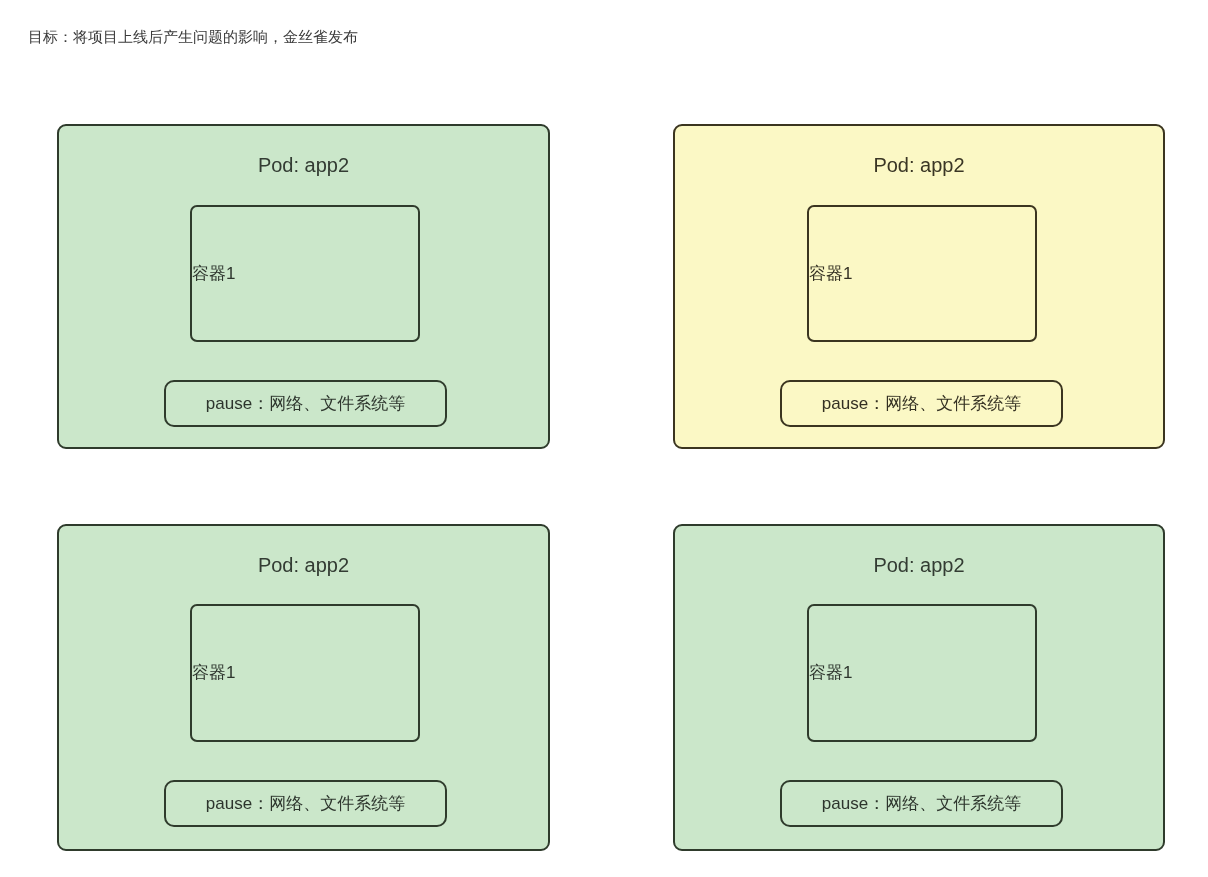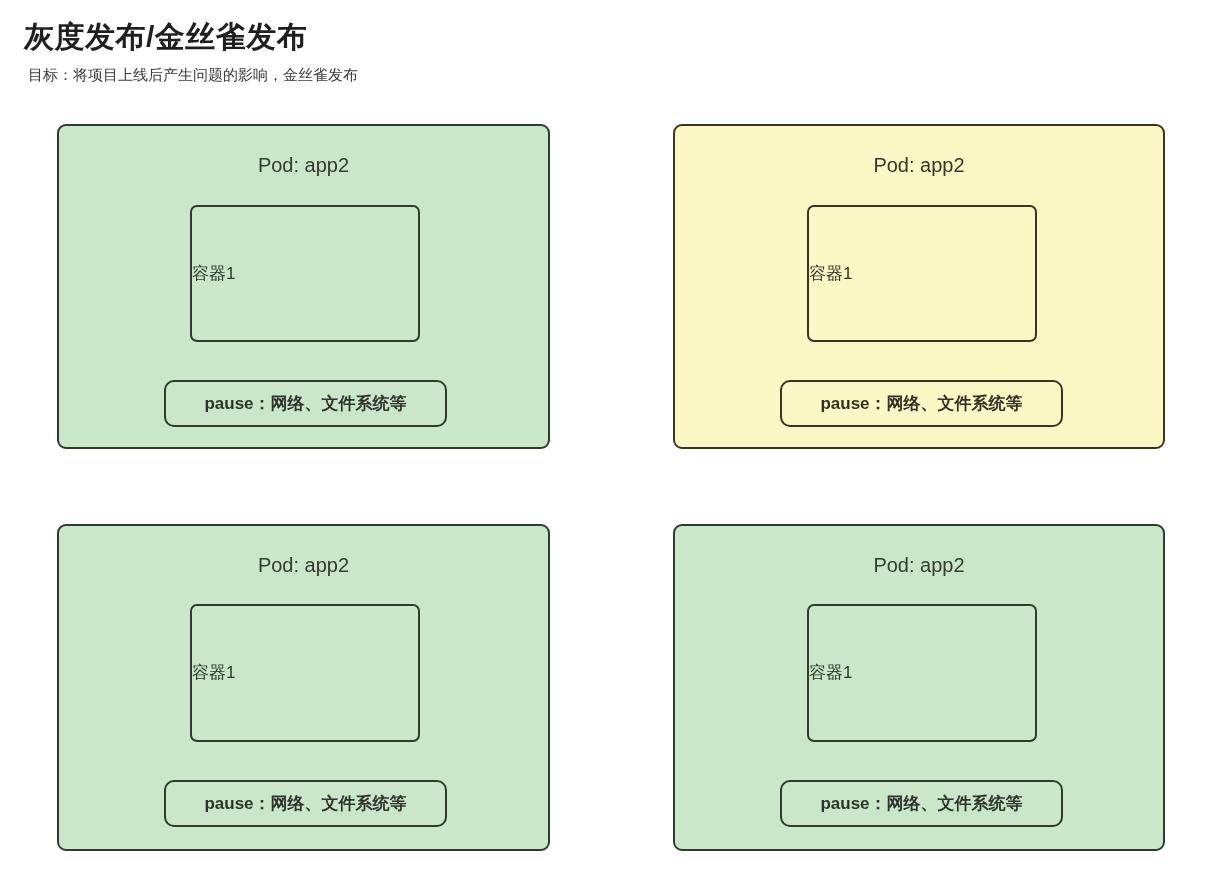--- a/index.html
+++ b/index.html
@@ -128,31 +128,29 @@
   }
   .pod.yellow .pause-box {
     background: #fbf8c5;
     border-color: #3b3520;
   }
   .pause-label {
     font-size: 17px;
     line-height: 22px;
     color: #2d352d;
     white-space: nowrap;
-    font-weight: bold;
   }
   .pod.yellow .pause-label {
     color: #343022;
   }
 </style>
 </head>
 <body>
 
 <div class="header">
-  <h1 class="page-title">灰度发布/金丝雀发布</h1>
   <div class="page-subtitle">目标：将项目上线后产生问题的影响，金丝雀发布</div>
 </div>
 
 <div class="diagram">
 
   <div class="pod green" id="pod-0" style="left: 57px; top: 124px; width: 493px; height: 325px;">
     <div class="pod-title">Pod: app2</div>
     <div class="container-box" style="left: 131px; top: 79px; width: 230px; height: 137px;">
       <span class="container-label">容器1</span>
     </div>

